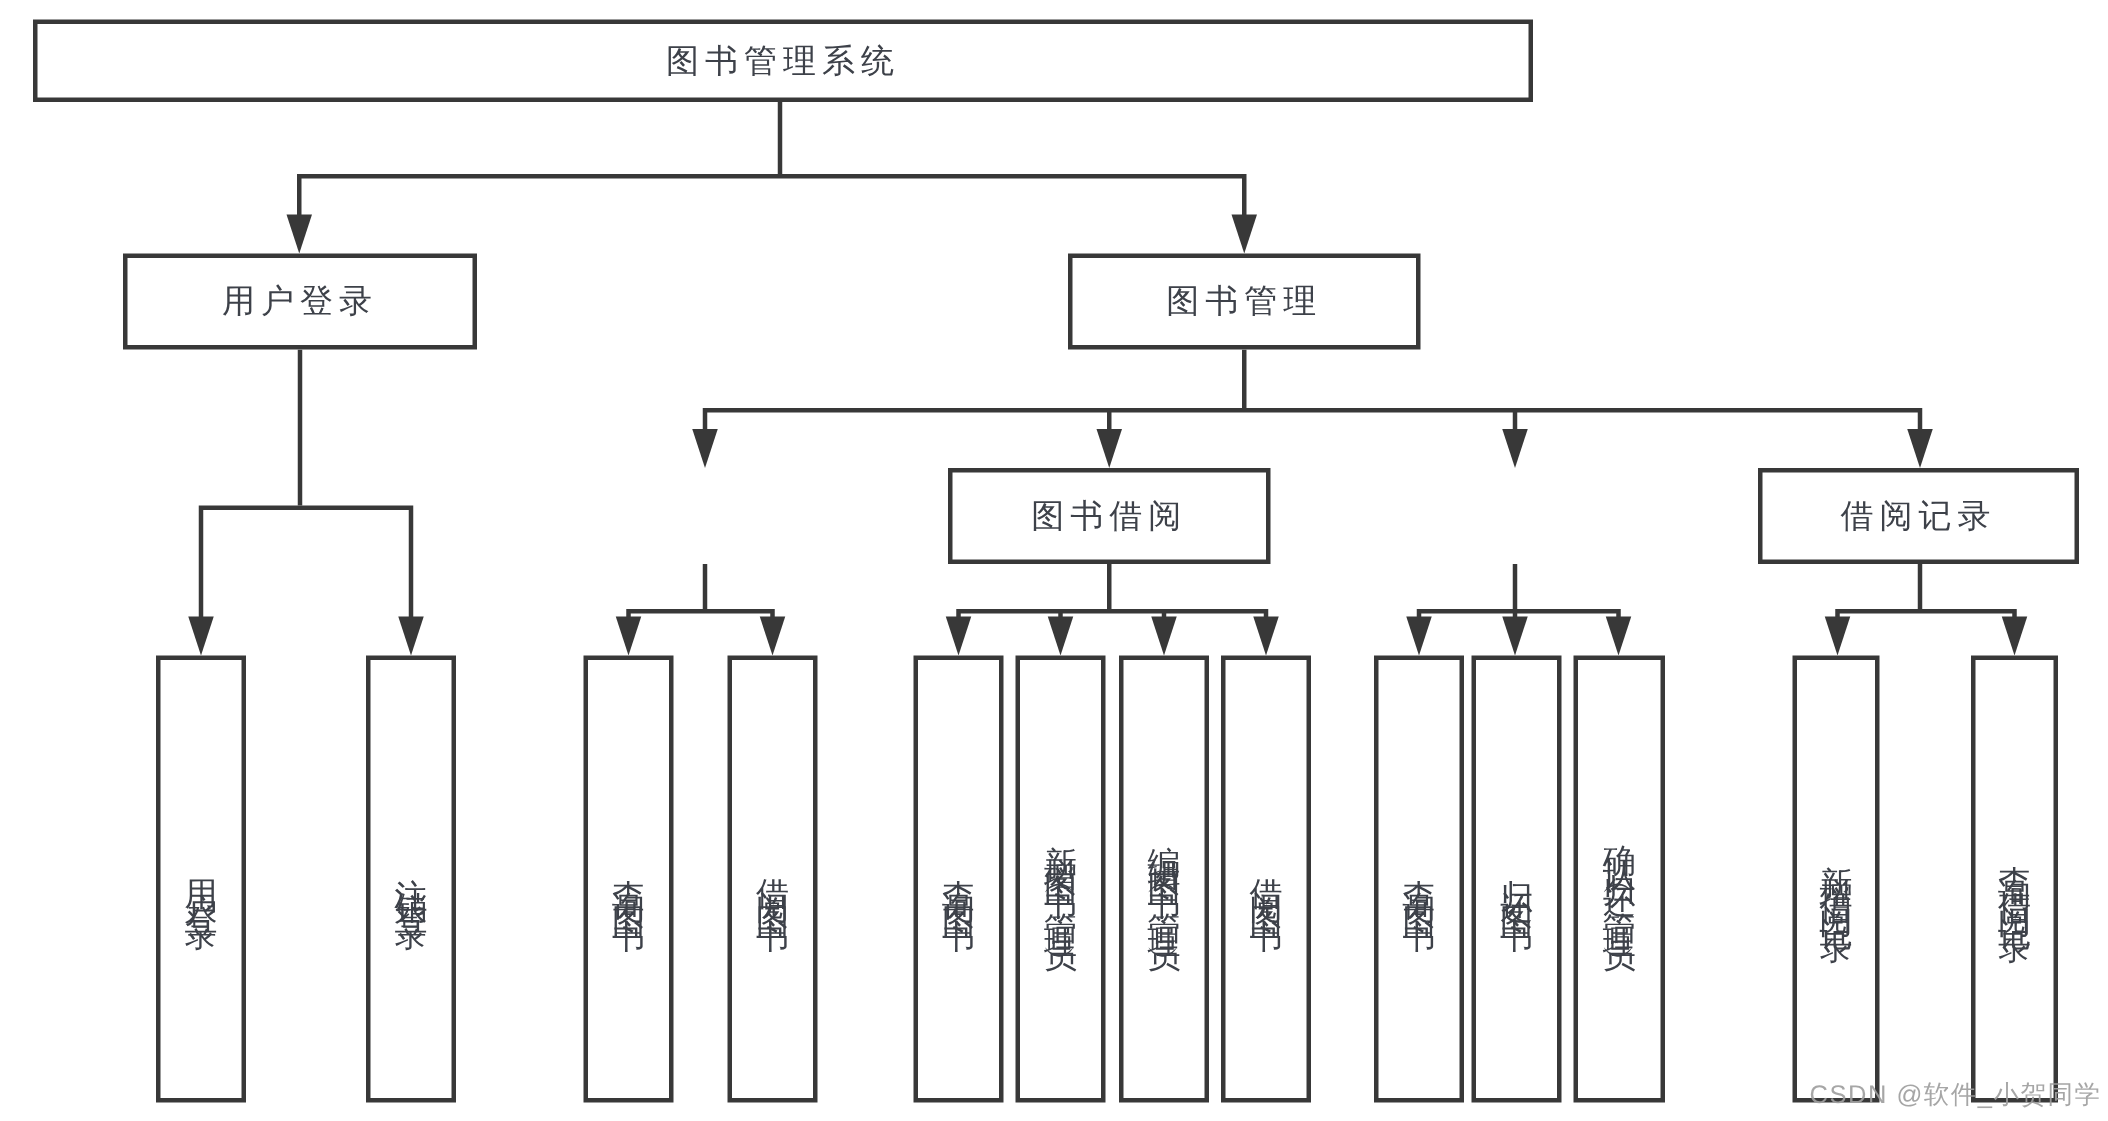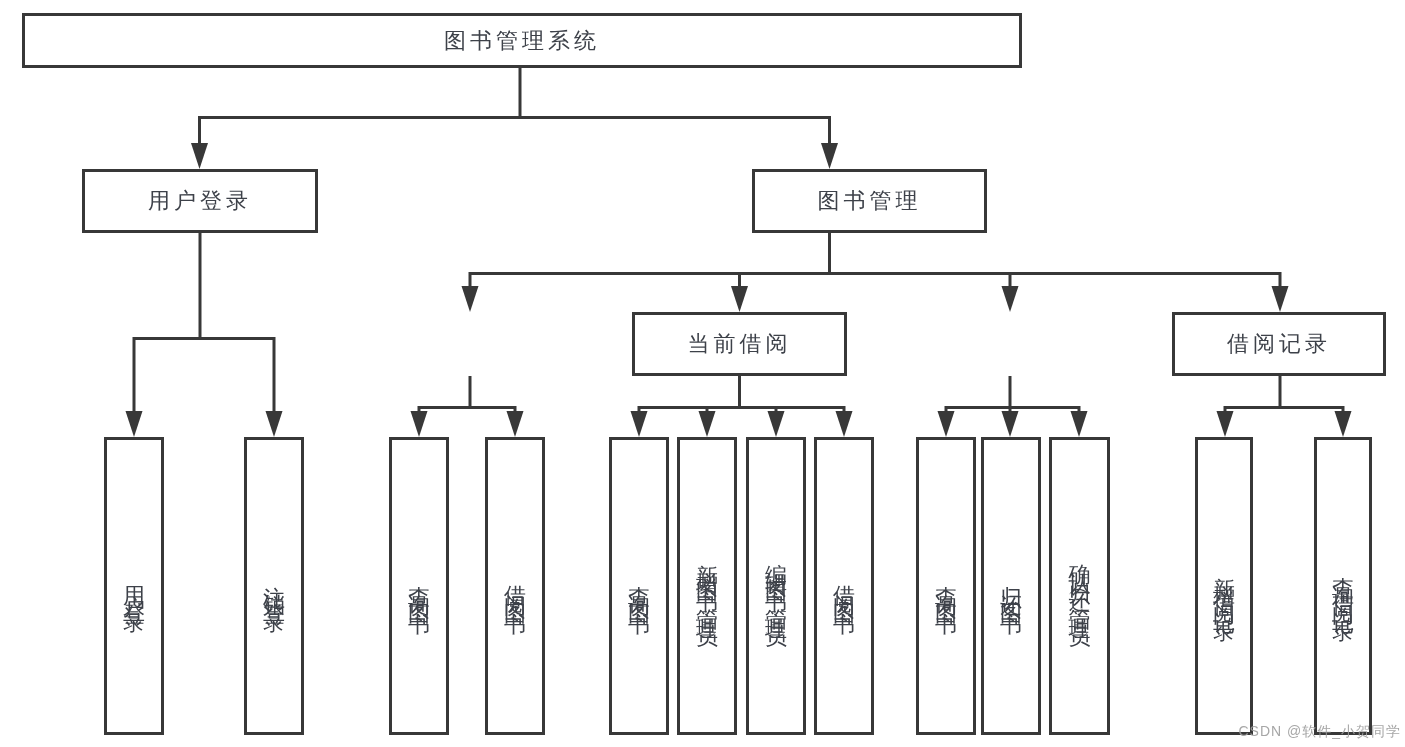--- a/index.html
+++ b/index.html
@@ -29,21 +29,21 @@
   .leaf span{
     writing-mode:vertical-rl;
     text-orientation:mixed;
     letter-spacing:9px;
     font-size:22px;
     line-height:1;
   }
   .watermark{
     position:absolute;
     right:4px;bottom:6px;
-    font-size:14px;
+    font-size:17px;
     color:rgba(158,158,158,0.92);
     letter-spacing:1px;
     white-space:nowrap;
   }
 </style>
 </head>
 <body>
 
 <div class="canvas">
 
@@ -99,26 +99,26 @@
     </g>
   </svg>
 
   <div class="node" style="left:22px;top:13px;width:1000px;height:55px">
     <span>图书管理系统</span>
   </div>
 
   <div class="node" style="left:82px;top:169px;width:236px;height:64px">
     <span>用户登录</span>
   </div>
-  <div class="node" style="left:752px;top:169px;width:235px;height:64px">
+  <div class="node" style="left:712px;top:169px;width:235px;height:64px">
     <span>图书管理</span>
   </div>
 
   <div class="node" style="left:632px;top:312px;width:215px;height:64px">
-    <span>当前借阅</span>
+    <span>图书借阅</span>
   </div>
   <div class="node" style="left:1172px;top:312px;width:214px;height:64px">
     <span>借阅记录</span>
   </div>
 
   <div class="node leaf" style="left:104px;top:437px;width:60px;height:298px">
     <span>用户登录</span>
   </div>
   <div class="node leaf" style="left:244px;top:437px;width:60px;height:298px">
     <span>注销登录</span>

